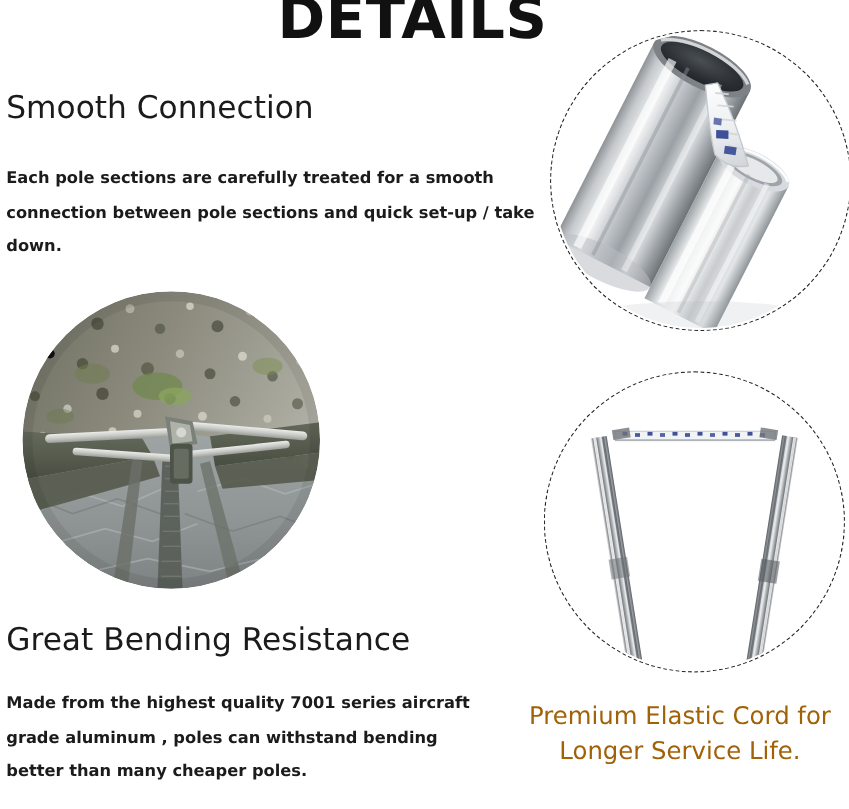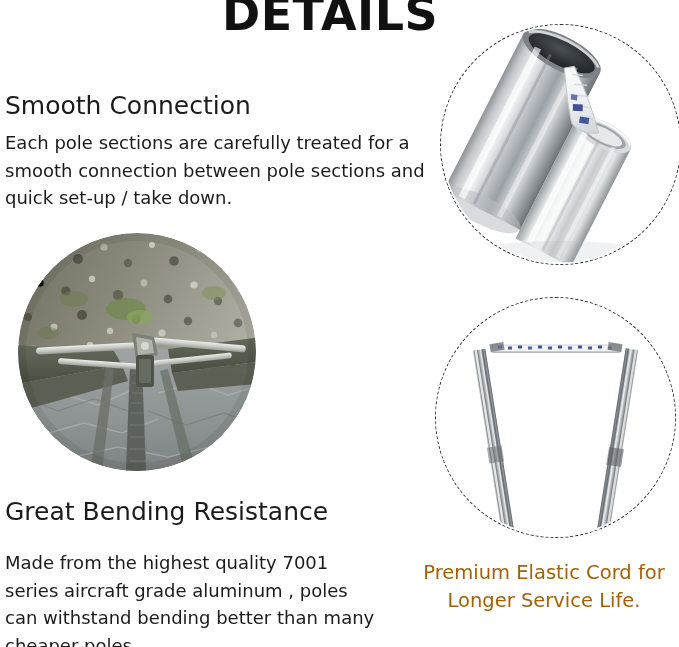--- a/index.html
+++ b/index.html
@@ -36,26 +36,26 @@
   .section-heading {
     position: absolute;
     font-size: 25px;
     font-weight: 400;
     color: #1b1b1b;
     line-height: 1.1;
     white-space: nowrap;
   }
   .section-body {
     position: absolute;
-    font-size: 18px;
-    font-weight: 400;
+    font-size: 13px;
+    font-weight: 700;
     color: #1b1b1b;
     line-height: 27.5px;
   }
-  #heading-smooth      { left: 5px;  top: 92px; text-align: right; }
+  #heading-smooth      { left: 5px;  top: 72px; text-align: right; }
   #body-smooth         { left: 5px;  top: 129px; width: 432px; }
   #heading-bending     { left: 5px;  top: 498px; }
   #body-bending        { left: 5px;  top: 549px; width: 380px; }
 
   
   .caption {
     position: absolute;
     left: 412px;
     top: 559px;
     width: 264px;

